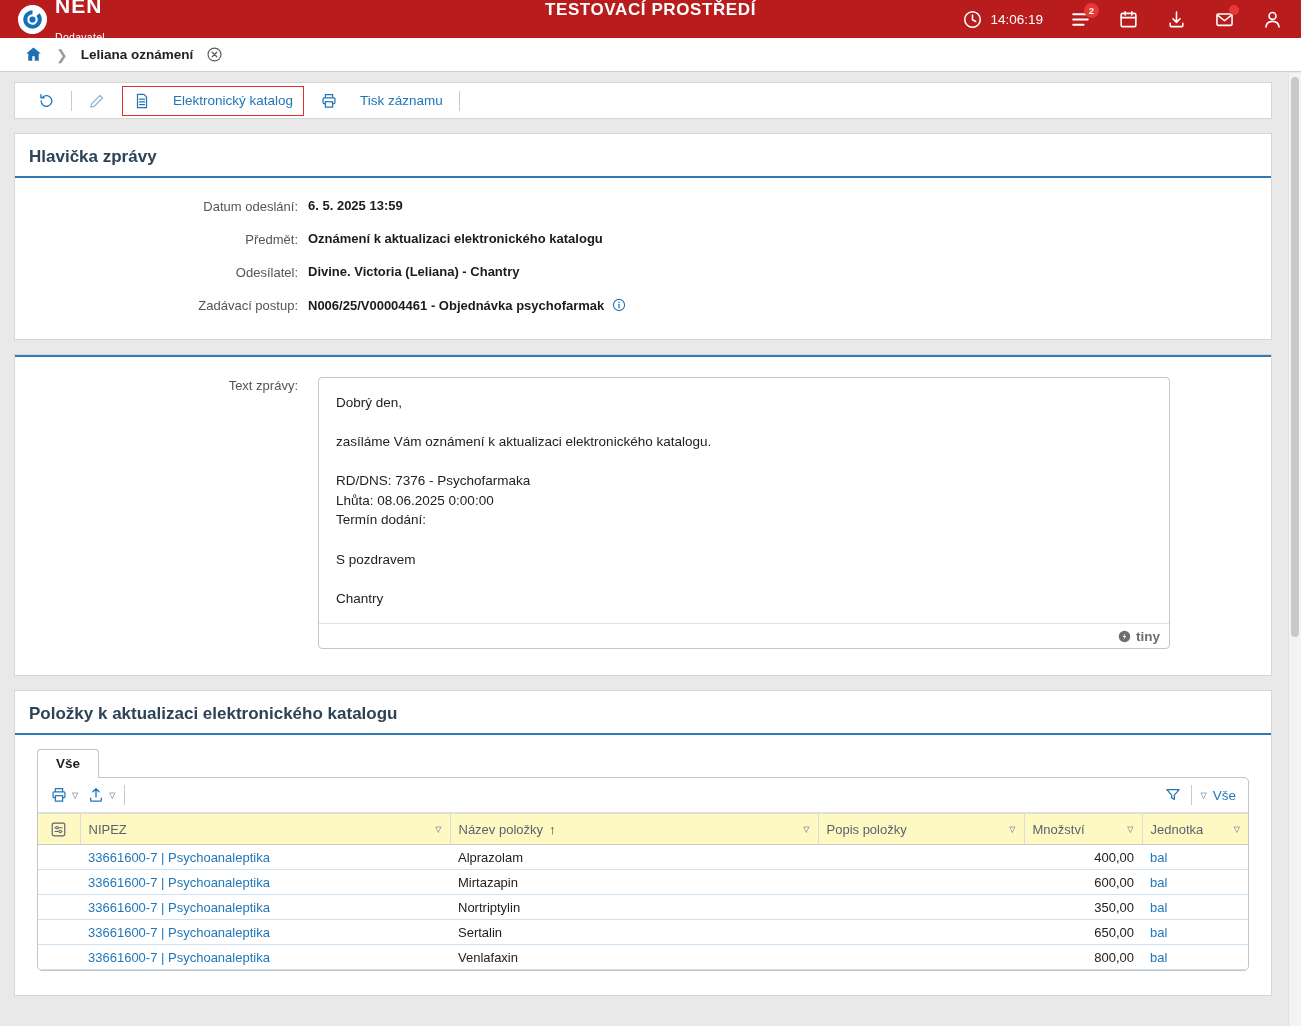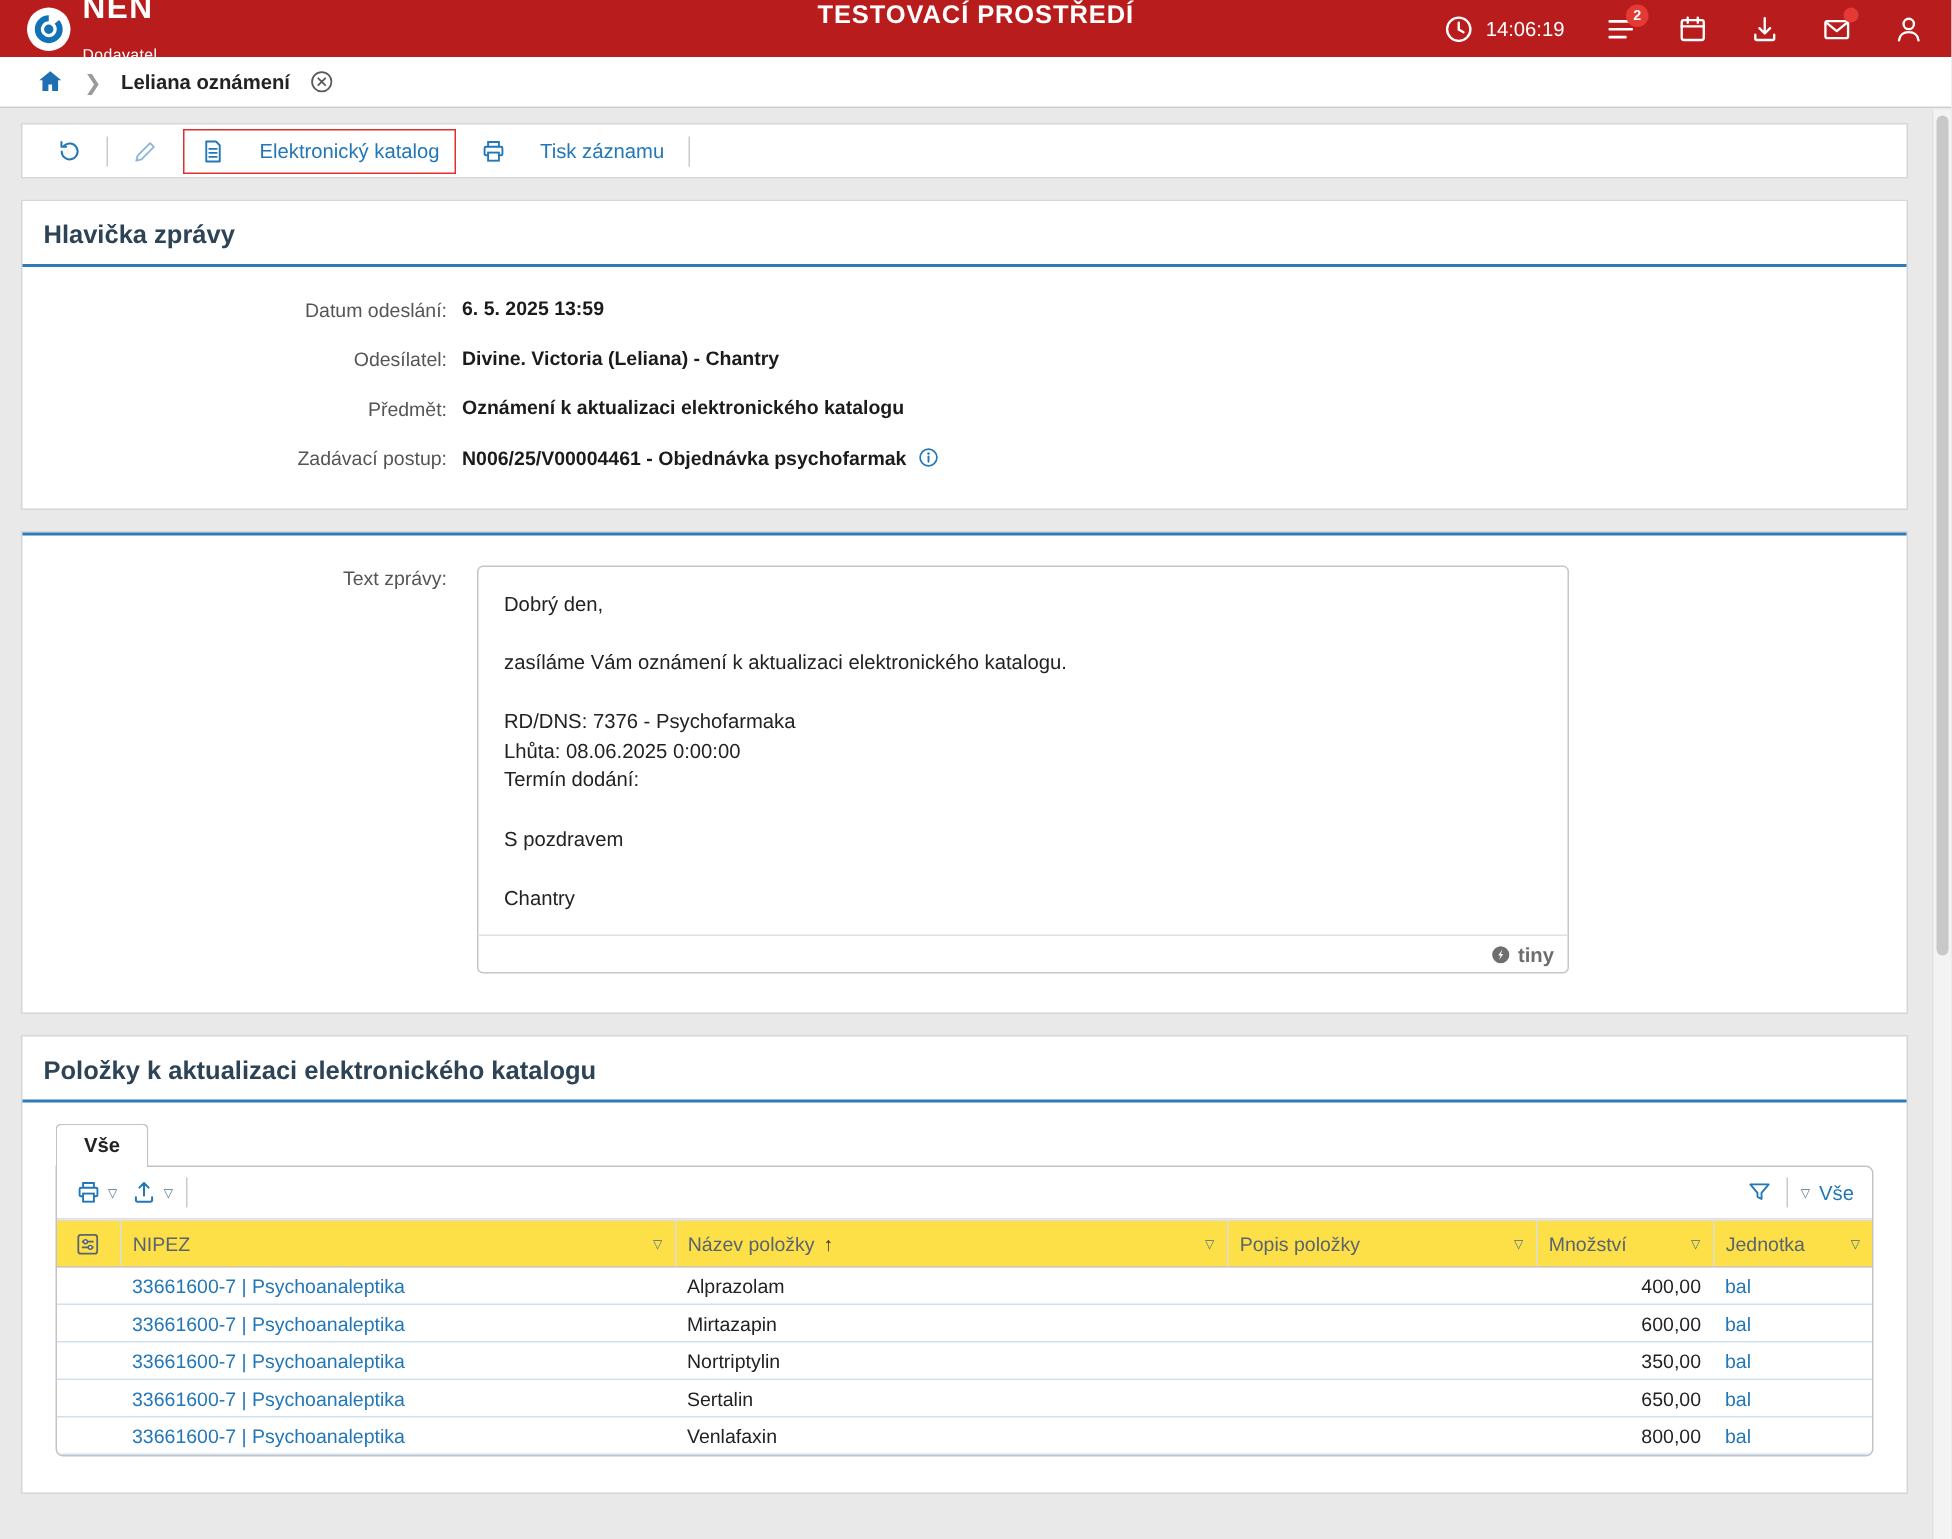--- a/index.html
+++ b/index.html
@@ -41,36 +41,36 @@
   .card-body { padding:20px 14px 26px 0; }
 
   .field-row { display:flex; align-items:flex-start; margin-bottom:17px; }
   .field-row:last-child { margin-bottom:0; }
   .field-label { width:293px; flex:0 0 293px; text-align:right; color:#555; padding-right:10px; padding-top:1px; }
   .field-value { font-weight:bold; color:#1b1b1b; display:flex; align-items:center; gap:7px; }
   .info-icon { width:16px; height:16px; display:block; cursor:pointer; }
 
   
   .editor-wrap { display:flex; align-items:flex-start; }
-  .editor-box { margin-left:10px; width:728px; border:1px solid #c6c6c6; border-radius:4px; background:#fff; display:flex; flex-direction:column; }
+  .editor-box { margin-left:10px; width:852px; border:1px solid #c6c6c6; border-radius:4px; background:#fff; display:flex; flex-direction:column; }
   .editor-content { padding:15px 17px; min-height:228px; white-space:pre-line; line-height:1.45; color:#222; font-size:13.5px; }
   .editor-footer { border-top:1px solid #e1e1e1; height:25px; display:flex; align-items:center; justify-content:flex-end; padding:0 9px; gap:4px; }
   .tiny-text { color:#6e6e6e; font-weight:bold; font-size:13.5px; }
 
   
   .tab-row { padding:0 0 0 22px; margin-top:14px; display:flex; }
   .tab { background:#fff; border:1px solid #c3c3c3; border-bottom:none; border-radius:4px 4px 0 0; padding:6px 18px 7px; font-weight:bold; color:#222; font-size:13.5px; position:relative; z-index:2; margin-bottom:-1px; cursor:pointer; }
   .grid-panel { margin:0 22px 24px; border:1px solid #c3c3c3; border-radius:0 5px 5px 5px; background:#fff; overflow:hidden; }
   .grid-toolbar { display:flex; align-items:center; padding:6px 12px; gap:9px; border-bottom:1px solid #e0e0e0; }
   .caret { font-size:8px; color:#4a6b8a; }
   .grid-toolbar .right { margin-left:auto; display:flex; align-items:center; gap:9px; }
   .all-link { color:#2277b8; font-size:13.5px; cursor:pointer; }
 
   table { width:100%; border-collapse:collapse; table-layout:fixed; }
-  thead th { background:#fde047; border-top:1px solid #dcdcdc; border-bottom:1px solid #c9c9c9; border-left:1px solid #dcdcdc; color:#5a6470; font-weight:normal; font-size:13px; padding:0 8px; height:31px; text-align:left; }
+  thead th { background:#fef9c3; border-top:1px solid #dcdcdc; border-bottom:1px solid #c9c9c9; border-left:1px solid #dcdcdc; color:#5a6470; font-weight:normal; font-size:13px; padding:0 8px; height:31px; text-align:left; }
   thead th:first-child { border-left:none; }
   .th-inner { display:flex; align-items:center; gap:6px; }
   .th-inner .caret { margin-left:auto; cursor:pointer; }
   .sort-arrow { color:#333; font-size:13px; }
   tbody td { border-bottom:1px solid #cfe2f3; height:25px; padding:0 8px; font-size:13px; color:#222; }
   tbody td.num { text-align:right; }
   a.lnk { color:#2277b8; text-decoration:none; cursor:pointer; }
   .cset-icon { width:17px; height:17px; display:block; margin:0 auto; cursor:pointer; }
 
   
@@ -189,29 +189,29 @@
     <h2 class="card-title">Hlavička zprávy</h2>
     <div class="card-underline"></div>
     <div class="card-body">
       <div class="field-row">
         <span class="field-label">Datum odeslání:</span>
         <span class="field-value">
             <span>6. 5. 2025 13:59</span>
           </span>
       </div>
       <div class="field-row">
+        <span class="field-label">Předmět:</span>
+        <span class="field-value">
+            <span>Oznámení k aktualizaci elektronického katalogu</span>
+          </span>
+      </div>
+      <div class="field-row">
         <span class="field-label">Odesílatel:</span>
         <span class="field-value">
             <span>Divine. Victoria (Leliana) - Chantry</span>
-          </span>
-      </div>
-      <div class="field-row">
-        <span class="field-label">Předmět:</span>
-        <span class="field-value">
-            <span>Oznámení k aktualizaci elektronického katalogu</span>
           </span>
       </div>
       <div class="field-row">
         <span class="field-label">Zadávací postup:</span>
         <span class="field-value">
           <span>N006/25/V00004461 - Objednávka psychofarmak</span>
           <svg class="info-icon" viewBox="0 0 20 20">
               <circle cx="10" cy="10" r="7" fill="none" stroke="#2277b8" stroke-width="1.4"></circle>
               <circle cx="10" cy="6.7" r="1" fill="#2277b8"></circle>
               <path d="M10 9.2v4.3" stroke="#2277b8" stroke-width="1.6" stroke-linecap="round"></path>

